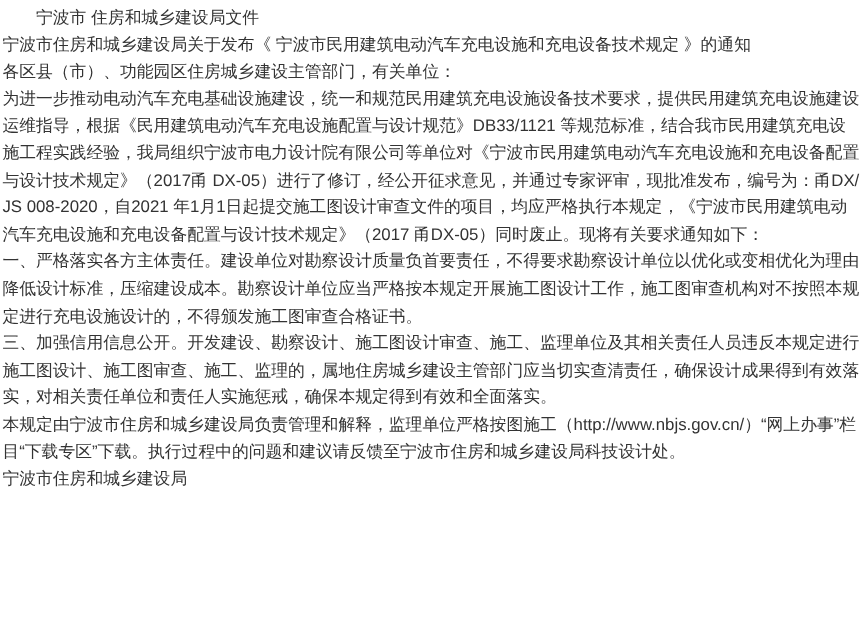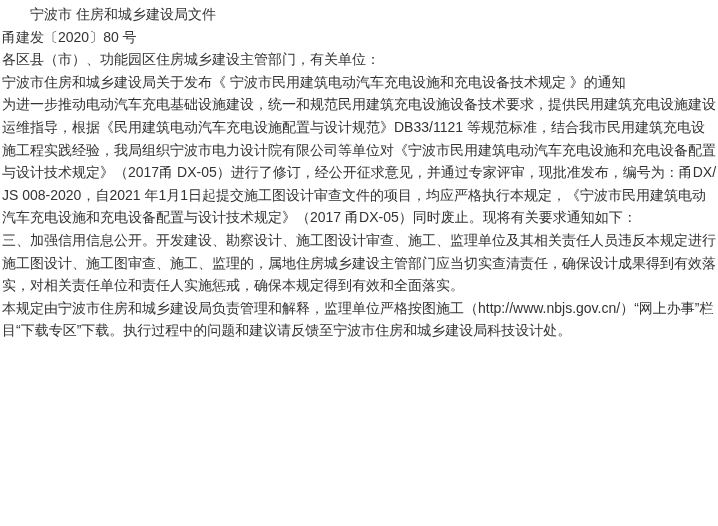--- a/index.html
+++ b/index.html
@@ -26,19 +26,20 @@
   }
   .doc p.header-line {
     text-indent: 28px;
   }
 </style>
 </head>
 <body>
 
 <div class="doc">
   <p class="header-line">宁波市 住房和城乡建设局文件</p>
-  <p>甬建发〔2020〕80 号</p>
+  <p>宁波市住房和城乡建设局关于发布《 宁波市民用建筑电动汽车充电设施和充电设备技术规定 》的通知</p>
   <p>各区县（市）、功能园区住房城乡建设主管部门，有关单位：</p>
-  <p>宁波市住房和城乡建设局关于发布《 宁波市民用建筑电动汽车充电设施和充电设备技术规定 》的通知</p>
   <p>为进一步推动电动汽车充电基础设施建设，统一和规范民用建筑充电设施设备技术要求，提供民用建筑充电设施建设运维指导，根据《民用建筑电动汽车充电设施配置与设计规范》DB33/1121 等规范标准，结合我市民用建筑充电设施工程实践经验，我局组织宁波市电力设计院有限公司等单位对《宁波市民用建筑电动汽车充电设施和充电设备配置与设计技术规定》（2017甬 DX-05）进行了修订，经公开征求意见，并通过专家评审，现批准发布，编号为：甬DX/JS 008-2020，自2021 年1月1日起提交施工图设计审查文件的项目，均应严格执行本规定，《宁波市民用建筑电动汽车充电设施和充电设备配置与设计技术规定》（2017 甬DX-05）同时废止。现将有关要求通知如下：</p>
+  <p>一、严格落实各方主体责任。建设单位对勘察设计质量负首要责任，不得要求勘察设计单位以优化或变相优化为理由降低设计标准，压缩建设成本。勘察设计单位应当严格按本规定开展施工图设计工作，施工图审查机构对不按照本规定进行充电设施设计的，不得颁发施工图审查合格证书。</p>
   <p>三、加强信用信息公开。开发建设、勘察设计、施工图设计审查、施工、监理单位及其相关责任人员违反本规定进行施工图设计、施工图审查、施工、监理的，属地住房城乡建设主管部门应当切实查清责任，确保设计成果得到有效落实，对相关责任单位和责任人实施惩戒，确保本规定得到有效和全面落实。</p>
   <p>本规定由宁波市住房和城乡建设局负责管理和解释，监理单位严格按图施工（http://www.nbjs.gov.cn/）“网上办事”栏目“下载专区”下载。执行过程中的问题和建议请反馈至宁波市住房和城乡建设局科技设计处。</p>
+  <p>宁波市住房和城乡建设局</p>
 </div>
 
 </body></html>

